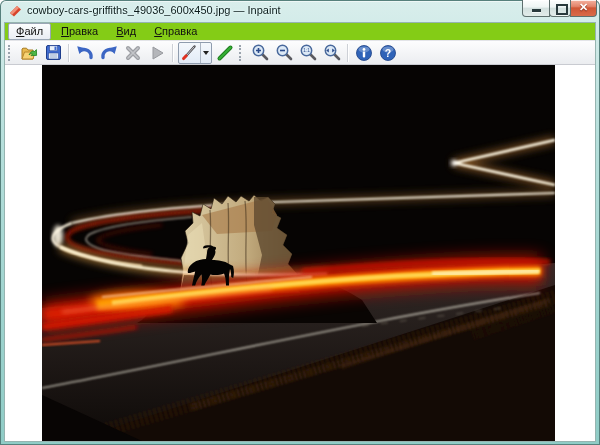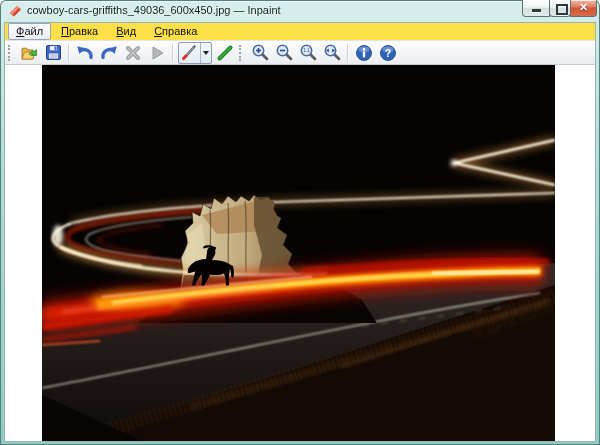--- a/index.html
+++ b/index.html
@@ -29,21 +29,21 @@
     background:#29393c;box-shadow:0 1px 0 rgba(255,255,255,.7);}
   .glyph-max{position:absolute;left:50%;top:4px;width:8px;height:7px;margin-left:-4px;
     border:2px solid #29393c;box-shadow:0 1px 0 rgba(255,255,255,.6);}
   .glyph-close{position:absolute;left:0;right:0;top:1px;text-align:center;
     font-size:11px;font-weight:bold;color:#fff;text-shadow:0 1px 1px #7c2512;}
 
   .client{position:absolute;left:4px;top:22px;width:590px;height:418px;
     border:1px solid #96b4b0;background:#ffffff;box-sizing:content-box;}
 
   
-  .menubar{position:absolute;left:0;top:0;right:0;height:17px;background:#fde047;
+  .menubar{position:absolute;left:0;top:0;right:0;height:17px;background:#84cc16;
     border-bottom:1px solid #e3e4e8;display:flex;align-items:center;padding-left:3px;}
   .menu-item{font-size:11px;color:#101010;padding:1px 7px 2px 7px;margin-right:2px;
     border:1px solid transparent;border-radius:2px;cursor:default;}
   .menu-item.focused{border-color:#9aa6b5;background:linear-gradient(#fcfdfe,#e9edf3);}
   .menu-item .accel{text-decoration:underline;}
 
   
   .toolbar{position:absolute;left:0;top:18px;right:0;height:23px;
     background:linear-gradient(#fdfdfe,#ebedf0);border-bottom:1px solid #c9cbd1;
     display:flex;align-items:center;padding-left:1px;}

